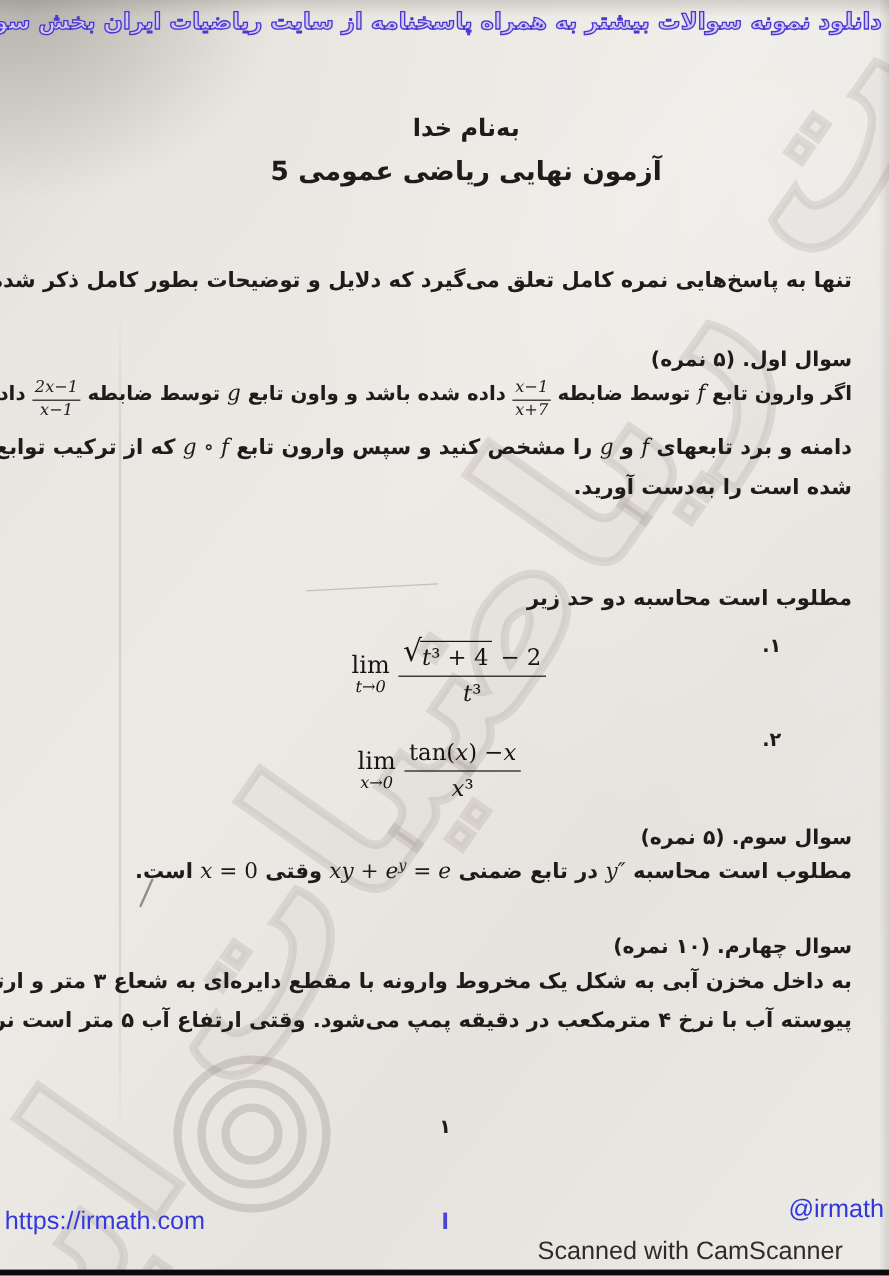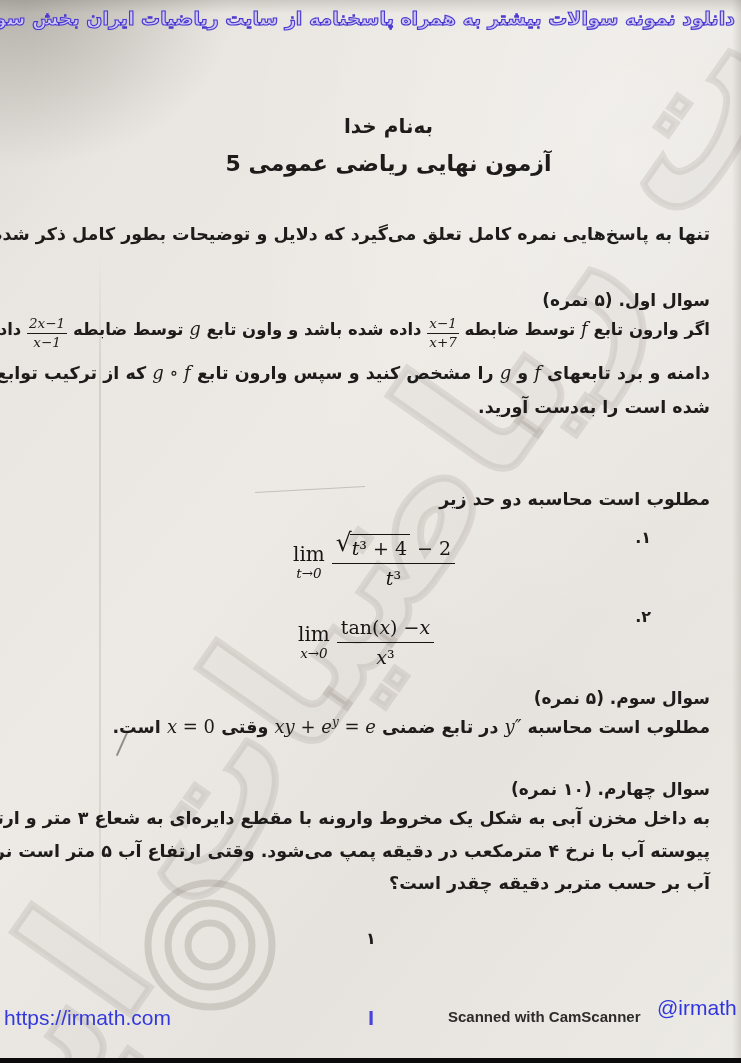--- a/index.html
+++ b/index.html
@@ -42,21 +42,21 @@
   .promo{
     position:absolute;top:7px;left:6px;right:6px;
     direction:rtl;text-align:center;
     font-size:19px;font-weight:700;letter-spacing:0.3px;
     color:#cfc8f4;
     -webkit-text-stroke:1.1px #4836cf;
     text-shadow:0 0 1px rgba(106,90,224,0.55);
     white-space:nowrap;
   }
   
-  .centerline{position:absolute;left:36px;right:0;text-align:center;direction:rtl;font-weight:700;margin-top:20px;}
+  .centerline{position:absolute;left:36px;right:0;text-align:center;direction:rtl;font-weight:700;}
   .bismillah{top:94px;font-size:20px;}
   .exam-title{top:131px;font-size:22px;}
   .exam-time{top:171px;font-size:20px;}
   
   .line{position:absolute;right:31px;direction:rtl;white-space:nowrap;
     font-weight:700;font-size:17.5px;color:#1d1c1a;}
   .note-line{top:224px;}
   .q1-head{top:290px;font-size:17px;}
   .q1-l1{top:316px;font-size:16.5px;}
   .q1-l2{top:362px;}
@@ -97,22 +97,22 @@
   .sqrt{display:inline-flex;align-items:flex-start;}
   .rsign{font-size:25px;line-height:1;transform:translateY(-4px);}
   .rbody{border-top:1.7px solid #161513;padding:2px 3px 0 2px;margin-left:-2px;}
   .aft{margin-left:7px;}
   
   .footer-url{position:absolute;left:4px;top:1006px;font-family:"Liberation Sans","DejaVu Sans",sans-serif;
     font-size:21px;color:#3339dc;}
   .footer-mark{position:absolute;left:368px;top:1008px;font-size:18px;color:#4a43d8;font-weight:700;}
   .footer-handle{position:absolute;left:657px;top:996px;font-family:"Liberation Sans","DejaVu Sans",sans-serif;
     font-size:21px;color:#3035dd;}
-  .scanner-text{position:absolute;left:448px;top:1008px;font-family:"Liberation Sans","DejaVu Sans",sans-serif;
-    font-size:15px;font-weight:700;color:#2e2c2a;}
+  .scanner-text{position:absolute;left:448px;top:1031px;font-family:"Liberation Sans","DejaVu Sans",sans-serif;
+    font-size:21px;font-weight:400;color:#2e2c2a;}
   .bottom-bar{position:absolute;left:0;right:0;bottom:0;height:5px;background:#0b0b0b;}
 </style>
 </head>
 <body>
 
 <div class="page">
 
   <div class="corner-shade"></div>
   <div class="top-shade"></div>
   <div class="right-shade"></div>
@@ -207,21 +207,20 @@
     <span>در تابع ضمنی</span>
     <span class="m"><span>xy</span><span class="up"> + </span><span>e</span><span class="sup">y</span><span class="up"> = </span><span>e</span></span>
     <span>وقتی</span>
     <span class="m"><span>x</span><span class="up"> = 0</span></span>
     <span>است.</span>
   </div>
 
   <div class="line q4-head">سوال چهارم. (۱۰ نمره)</div>
   <div class="line q4-l1">به داخل مخزن آبی به شکل یک مخروط وارونه با مقطع دایره‌ای به شعاع ۳ متر و ارتفاع ۶ متر بطور</div>
   <div class="line q4-l2">پیوسته آب با نرخ ۴ مترمکعب در دقیقه پمپ می‌شود. وقتی ارتفاع آب ۵ متر است نرخ تغییر ارتفاع</div>
-  <div class="line q4-l3">آب بر حسب متربر دقیقه چقدر است؟</div>
 
   <div class="page-num">۱</div>
 
   <div class="footer-url">https://irmath.com</div>
   <div class="footer-mark">ا</div>
   <div class="footer-handle">@irmath</div>
   <div class="scanner-text">Scanned with CamScanner</div>
   <div class="bottom-bar"></div>
 
 </div>

